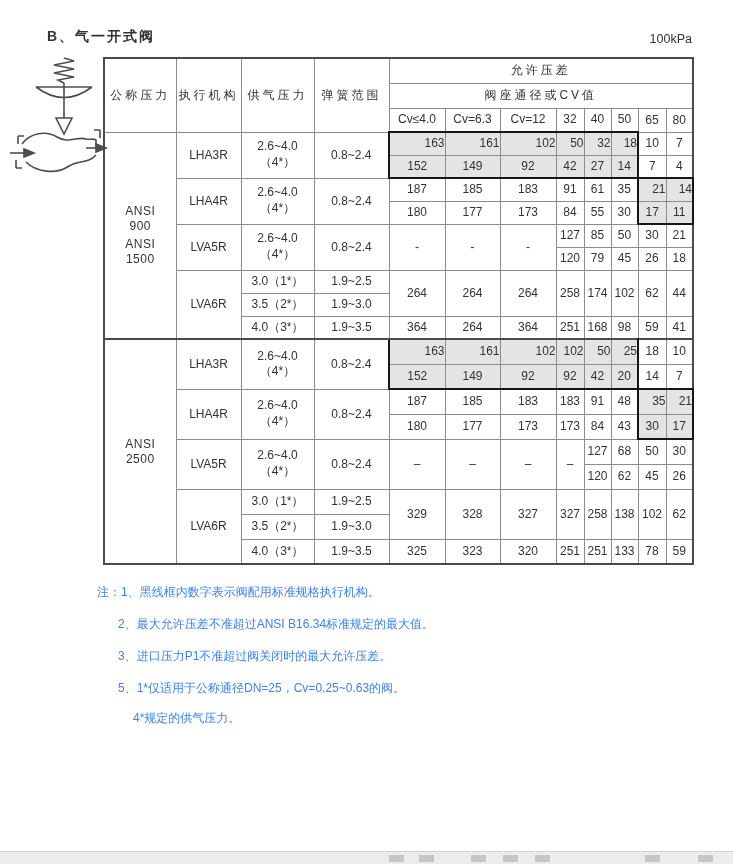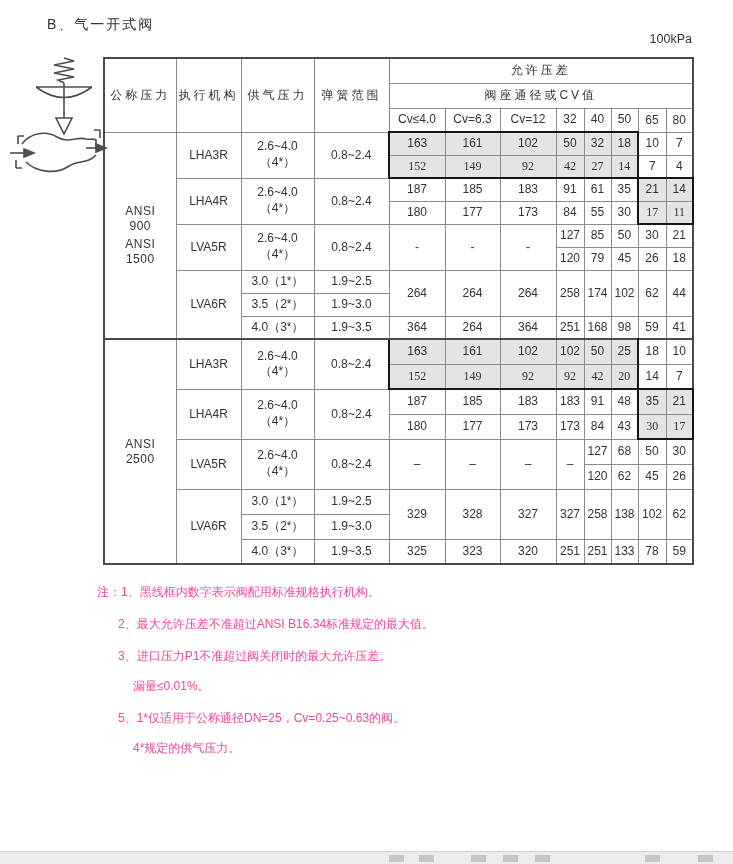--- a/index.html
+++ b/index.html
@@ -6,43 +6,43 @@
     --ink:#333;
     --grid:#8c8c8c;
     --outer:#4a4a4a;
     --hl-bg:#e4e4e4;
     --frame:#161616;
   }
   html,body{margin:0;padding:0;}
   body{background:#fff;font-family:"Liberation Sans","DejaVu Sans",sans-serif;color:var(--ink);}
   .page{position:relative;width:733px;height:864px;background:#ffffff;overflow:hidden;}
 
-  .title{position:absolute;left:47px;top:16px;font-size:14px;font-weight:normal;letter-spacing:2px;}
+  .title{position:absolute;left:47px;top:28px;font-size:14px;font-weight:bold;letter-spacing:2px;}
   .unit{position:absolute;left:392px;top:32px;width:300px;text-align:right;font-size:12.5px;}
 
   .valve-icon{position:absolute;left:10px;top:56px;}
 
   .tbl-wrap{position:absolute;left:103px;top:57px;}
   table{border-collapse:collapse;table-layout:fixed;width:589px;font-size:12px;color:var(--ink);border:2px solid var(--outer);}
   td{border:1px solid var(--grid);text-align:center;vertical-align:middle;padding:0;line-height:1.25;}
   thead tr.h1{height:25px;} thead tr.h2{height:25px;} thead tr.h3{height:24px;}
   thead td.cjk{letter-spacing:3px;}
   tbody.s1 tr{height:23px;}
   tbody.s2 tr{height:25px;}
   tbody.s2 tr.first td{border-top:2px solid var(--outer);}
   .pc div{margin:3px 12px;}
   .pc{letter-spacing:0.5px;}
   .two-line div{line-height:1.3;}
   .hl{background:var(--hl-bg);}
-  .bt{border-top:2px solid var(--frame);}
-  .bb{border-bottom:2px solid var(--frame);font-family:Liberation Serif, serif;}
+  .bt{border-top:2px solid var(--frame);text-align:right;}
+  .bb{border-bottom:2px solid var(--frame);}
   .bl{border-left:2px solid var(--frame);}
   .br{border-right:2px solid var(--frame);}
 
-  .notes{position:absolute;left:97px;top:582px;width:620px;font-size:12px;color:#ec4899;}
+  .notes{position:absolute;left:97px;top:582px;width:620px;font-size:12px;color:#3b82f6;}
   .note-line{line-height:20px;margin-bottom:10px;white-space:nowrap;}
   .ind1{padding-left:21px;margin-top:12px;}
   .ind2{padding-left:36px;}
 
   .footer-strip{position:absolute;left:0;bottom:0;width:733px;height:12px;background:#ececec;border-top:1px solid #d2d2d2;}
   .slot{position:absolute;top:3px;width:15px;height:7px;background:#c6c6c6;}
 </style>
 </head>
 <body>
 
@@ -331,21 +331,20 @@
         <td>59</td>
       </tr>
     </tbody>
   </table>
   </div>
 
   <div class="notes">
     <div class="note-line"><span>注：</span><span>1、黑线框内数字表示阀配用标准规格执行机构。</span></div>
     <div class="note-line ind1">2、最大允许压差不准超过ANSI B16.34标准规定的最大值。</div>
     <div class="note-line ind1">3、进口压力P1不准超过阀关闭时的最大允许压差。</div>
-    <div class="note-line ind2">漏量≤0.01%。</div>
     <div class="note-line ind1">5、1*仅适用于公称通径DN=25，Cv=0.25~0.63的阀。</div>
     <div class="note-line ind2">4*规定的供气压力。</div>
   </div>
 
   <div class="footer-strip">
     <div class="slot" style="left:389px"></div>
     <div class="slot" style="left:419px"></div>
     <div class="slot" style="left:471px"></div>
     <div class="slot" style="left:503px"></div>
     <div class="slot" style="left:535px"></div>

